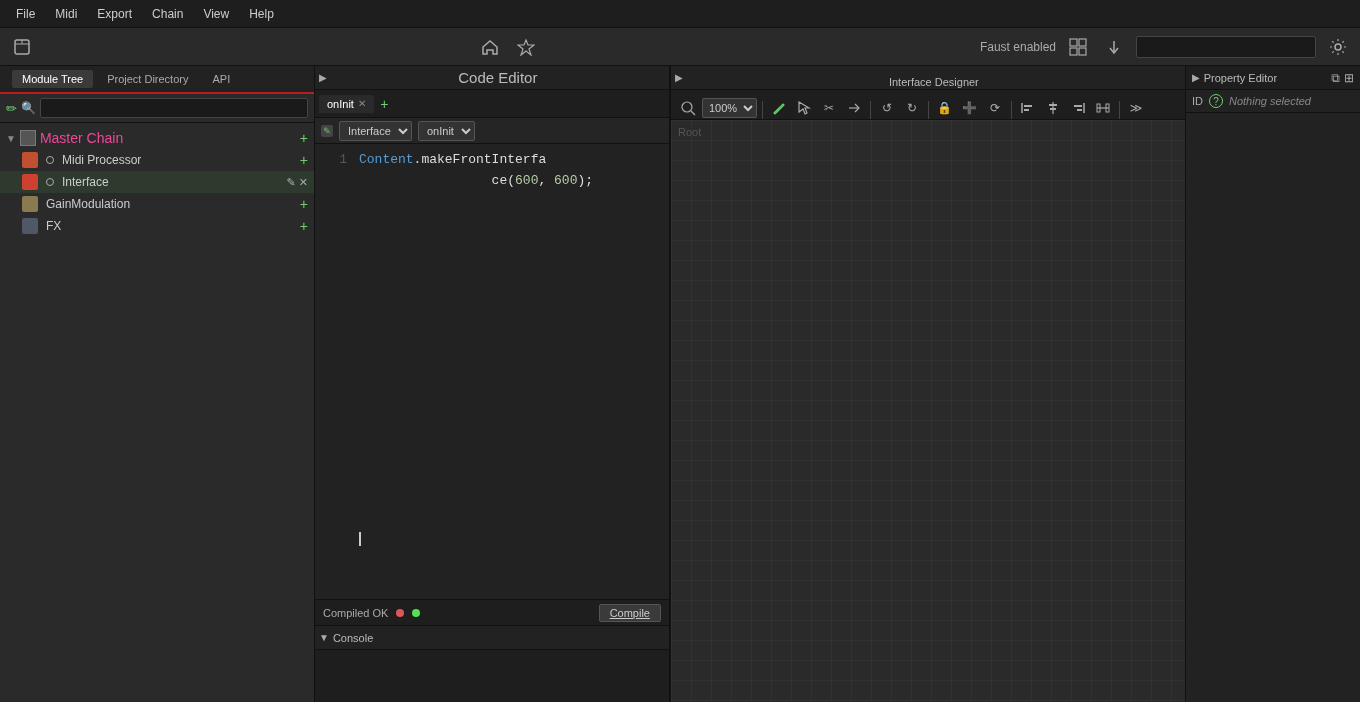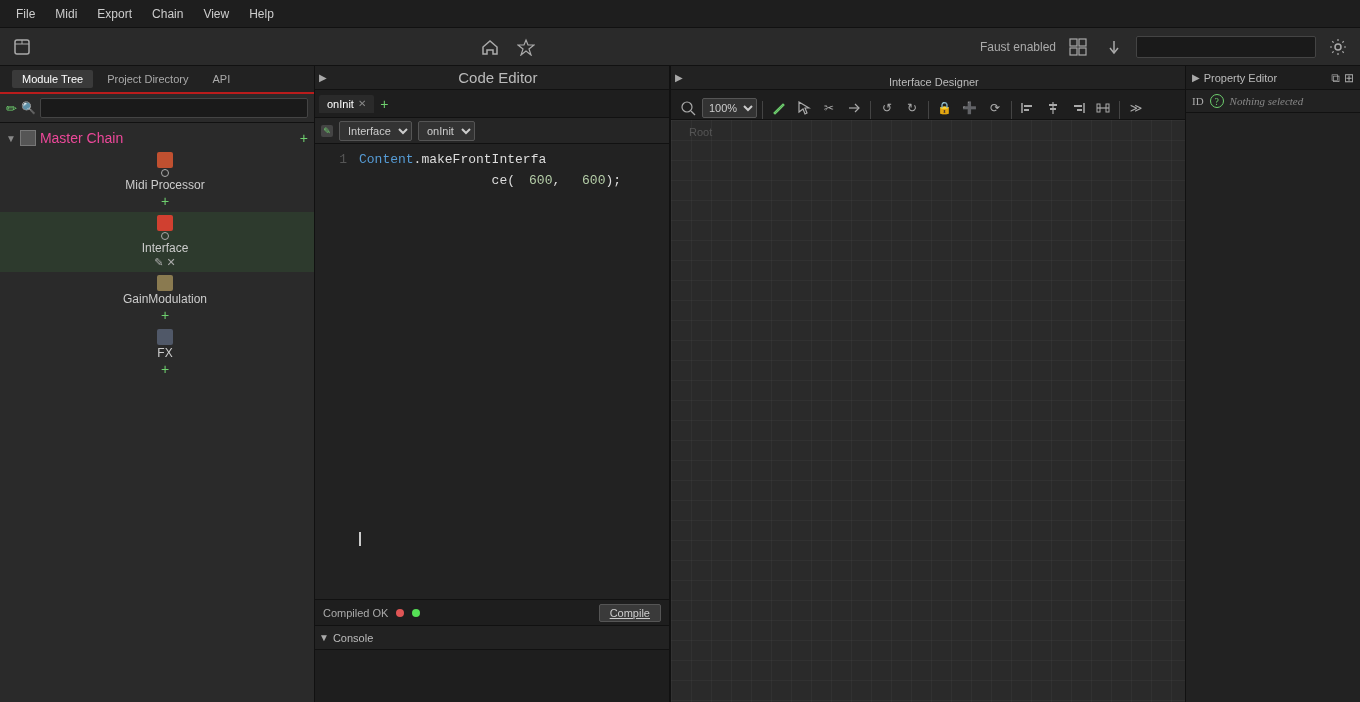--- a/index.html
+++ b/index.html
@@ -153,23 +153,22 @@
       font-size: 14px;
       font-weight: 500;
       flex: 1;
     }
     .tree-root .add-btn { color: #6ecf6e; cursor: pointer; font-size: 14px; }
 
     .tree-item {
       display: flex;
       align-items: center;
       padding: 3px 6px 3px 22px;
-      gap: 1px;
-      cursor: pointer;
-      flex-direction: column;
+      gap: 8px;
+      cursor: pointer;
     }
     .tree-item.selected { background: #2d3a2d; }
     .item-color-box {
       width: 16px; height: 16px;
       border-radius: 2px;
       flex-shrink: 0;
     }
     .item-dot {
       width: 8px; height: 8px;
       border-radius: 50%;
@@ -288,21 +287,21 @@
     }
     .code-line-num {
       color: #555;
       min-width: 24px;
       text-align: right;
       margin-right: 12px;
       user-select: none;
     }
     .code-text { color: #ddd; white-space: pre; }
     .kw-content { color: #569cd6; }
-    .kw-num { color: #b5cea8; margin-left: 14px; }
+    .kw-num { color: #b5cea8; }
     .cursor-block {
       display: inline-block;
       width: 2px;
       height: 14px;
       background: #ccc;
       vertical-align: middle;
       animation: blink 1s step-end infinite;
     }
     @keyframes blink { 50% { opacity: 0; } }
 
@@ -428,21 +427,21 @@
       background-image:
         linear-gradient(rgba(255,255,255,0.03) 1px, transparent 1px),
         linear-gradient(90deg, rgba(255,255,255,0.03) 1px, transparent 1px);
       background-size: 20px 20px;
       position: relative;
       overflow: hidden;
     }
     .canvas-label {
       position: absolute;
       top: 6px;
-      left: 18px;
+      left: 7px;
       color: #555;
       font-size: 11px;
     }
 
     
     #property-panel {
       width: 175px;
       min-width: 175px;
       background: #222;
       border-left: 1px solid #111;
@@ -461,21 +460,20 @@
     .property-arrow { color: #aaa; font-size: 10px; }
     .property-title { flex: 1; color: #bbb; font-size: 11px; }
     .property-action-btn { color: #aaa; cursor: pointer; font-size: 12px; }
 
     #property-id-row {
       display: flex;
       align-items: center;
       padding: 4px 6px;
       gap: 6px;
       border-bottom: 1px solid #111;
-      font-family: Liberation Serif, serif;
     }
     .prop-id-label { color: #aaa; font-size: 11px; }
     .prop-help { color: #6ecf6e; cursor: pointer; font-size: 11px; border-radius: 50%; border: 1px solid #6ecf6e; width: 14px; height: 14px; display: flex; align-items: center; justify-content: center; font-size: 10px; }
     .prop-nothing { color: #888; font-size: 11px; font-style: italic; flex: 1; }
 
     
     #right-section {
       display: flex;
       flex-direction: row;
     }

